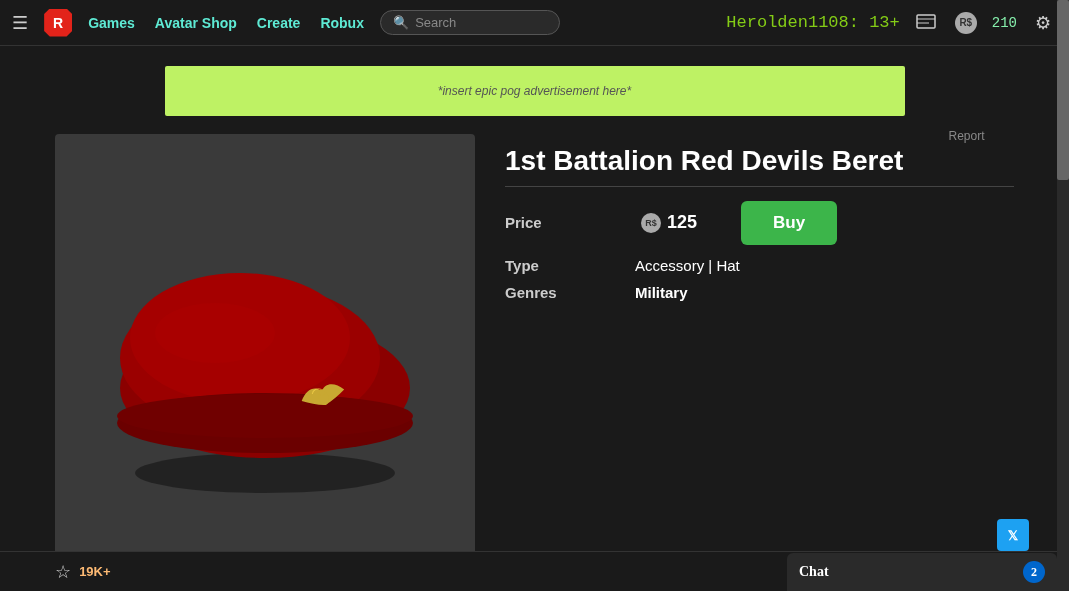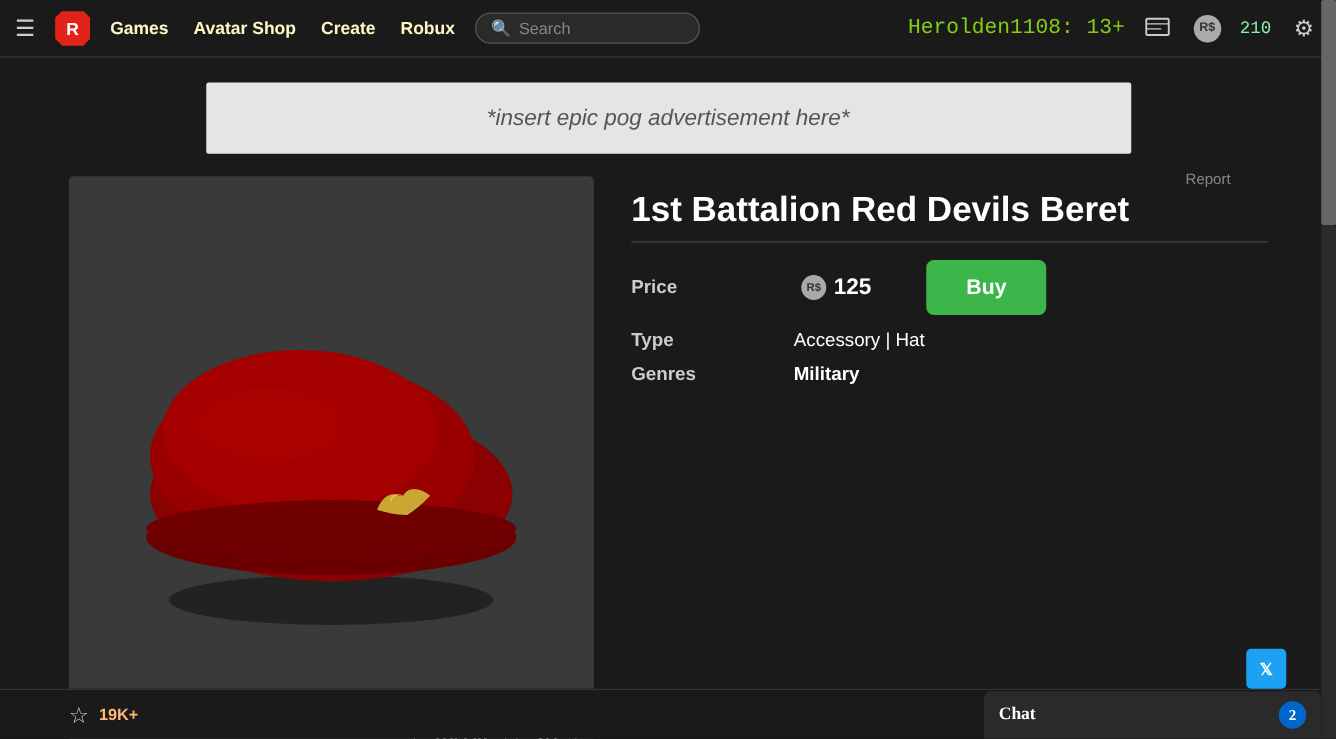--- a/index.html
+++ b/index.html
@@ -39,21 +39,21 @@
       font-size: 14px;
       color: white;
       clip-path: polygon(20% 0%, 80% 0%, 100% 20%, 100% 80%, 80% 100%, 20% 100%, 0% 80%, 0% 20%);
     }
     .nav-links {
       display: flex;
       gap: 20px;
       list-style: none;
     }
     .nav-links li a {
-      color: #fef9c3;
+      color: #5eead4;
       text-decoration: none;
       font-size: 14px;
       font-weight: 600;
     }
     .nav-search {
       display: flex;
       align-items: center;
       background: #2a2a2a;
       border: 1px solid #555;
       border-radius: 20px;
@@ -108,28 +108,28 @@
       display: flex;
       align-items: center;
       justify-content: center;
       font-size: 10px;
       color: #333;
       font-weight: bold;
     }
 
     
     .ad-banner {
-      background: #e5e5e5;
+      background: #bef264;
       color: #555;
       text-align: center;
       padding: 18px;
       margin: 10px auto;
       width: 740px;
       border-radius: 2px;
-      font-size: 18px;
+      font-size: 12px;
       font-style: italic;
     }
 
     
     .main-content {
       display: flex;
       padding: 0 55px;
       gap: 30px;
       margin-top: 5px;
       position: relative;

